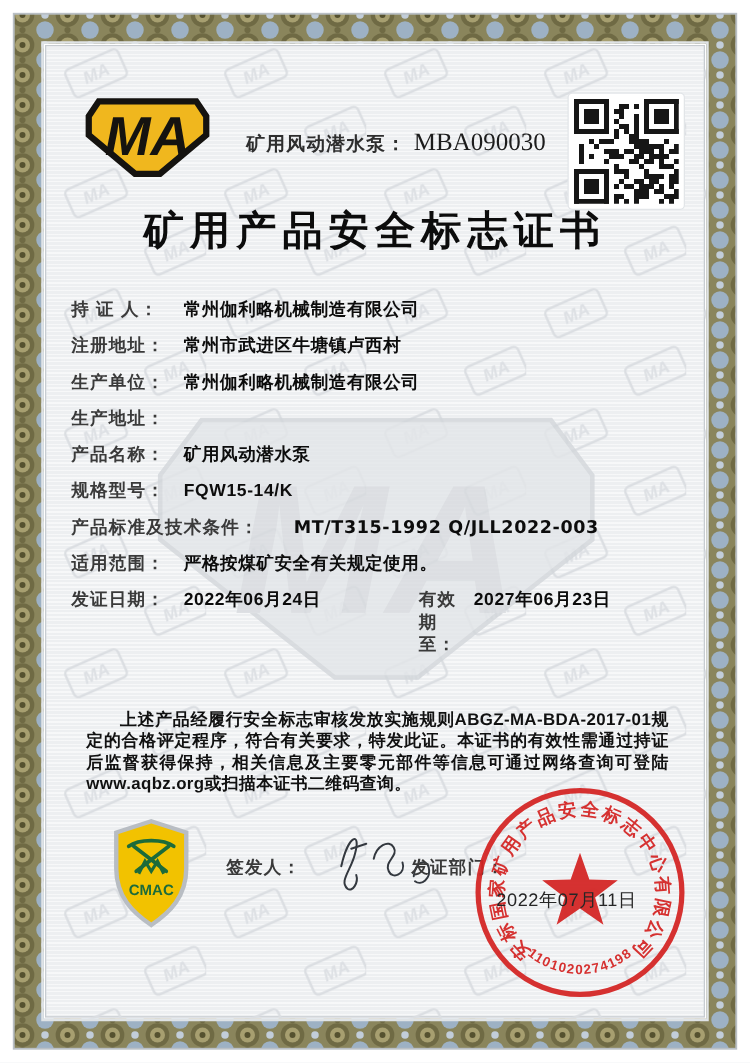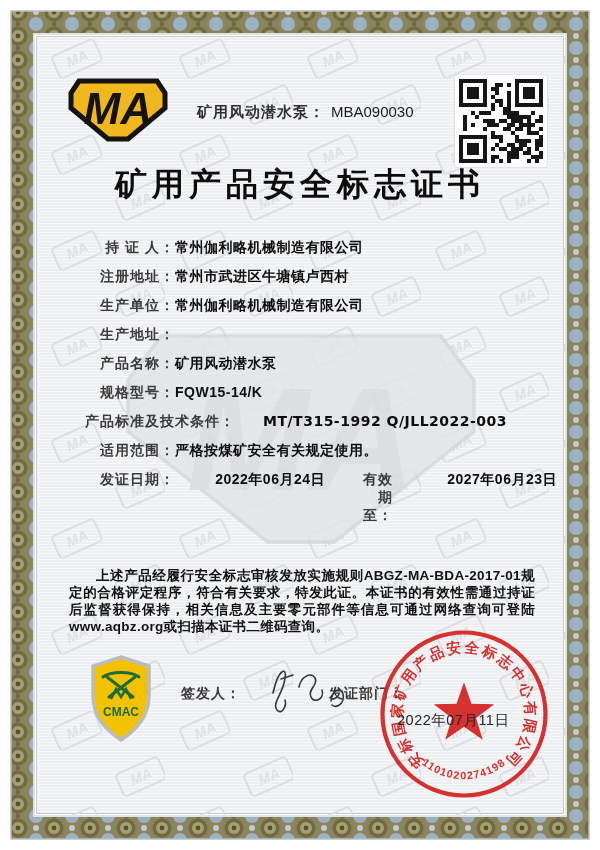--- a/index.html
+++ b/index.html
@@ -11,28 +11,28 @@
       repeating-linear-gradient(180deg, rgba(255,255,255,.55) 0 1px, rgba(0,0,0,0) 1px 3px),
       #edeff1;
     border:1px solid #c7ccd1;box-sizing:border-box;}
   .wm-layer{position:absolute;inset:0;z-index:1;pointer-events:none;}
   .wm-big{position:absolute;left:62px;top:288px;width:404px;height:228px;z-index:2;opacity:.8;pointer-events:none;}
   .content{position:absolute;inset:0;z-index:3;}
 
   .ma-badge{position:absolute;left:30px;top:40px;width:102px;height:66px;}
   .certno{position:absolute;left:160px;top:66px;width:270px;font-size:15px;color:#2e2e2e;}
   .certno .lbl{font-weight:bold;letter-spacing:1px;}
-  .certno .val{font-family:Liberation Sans, sans-serif;font-size:15px;color:#1c1c1c;margin-left:6px;margin-top:12px;}
+  .certno .val{font-family:Liberation Serif, serif;font-size:20px;color:#1c1c1c;margin-left:6px;margin-top:12px;}
   .qr-tile{position:absolute;left:418px;top:38px;width:92px;height:92px;background:#fff;border-radius:3px;
     box-shadow:0 0 0 1px #e2e5e8;display:flex;align-items:center;justify-content:center;}
 
   .title{position:absolute;left:0;top:126px;width:100%;text-align:center;font-size:32px;font-weight:900;
     color:#0c0c0c;letter-spacing:5px;}
 
-  .rows{position:absolute;left:48px;top:202px;width:464px;text-align:right;}
+  .rows{position:absolute;left:20px;top:202px;width:464px;}
   .row{display:flex;align-items:baseline;margin-bottom:11px;min-height:18px;}
   .row .lbl{font-size:14px;font-weight:bold;color:#3a3a3a;min-width:90px;letter-spacing:1px;flex:none;}
   .row .val{font-size:14px;font-weight:800;color:#0c0c0c;letter-spacing:.5px;}
   .row.wide .lbl{min-width:0;margin-right:28px;}
   .row.wide .val{font-family:"DejaVu Sans",sans-serif;letter-spacing:.5px;}
   .row.dates .val{min-width:150px;}
   .row.dates .lbl2{font-size:14px;font-weight:bold;color:#3a3a3a;margin-left:38px;margin-right:14px;letter-spacing:1px;}
 
   .statement{position:absolute;left:32px;top:530px;width:466px;font-size:13.5px;line-height:17px;
     font-weight:800;color:#111;text-align:justify;text-indent:2em;letter-spacing:.3px;}

